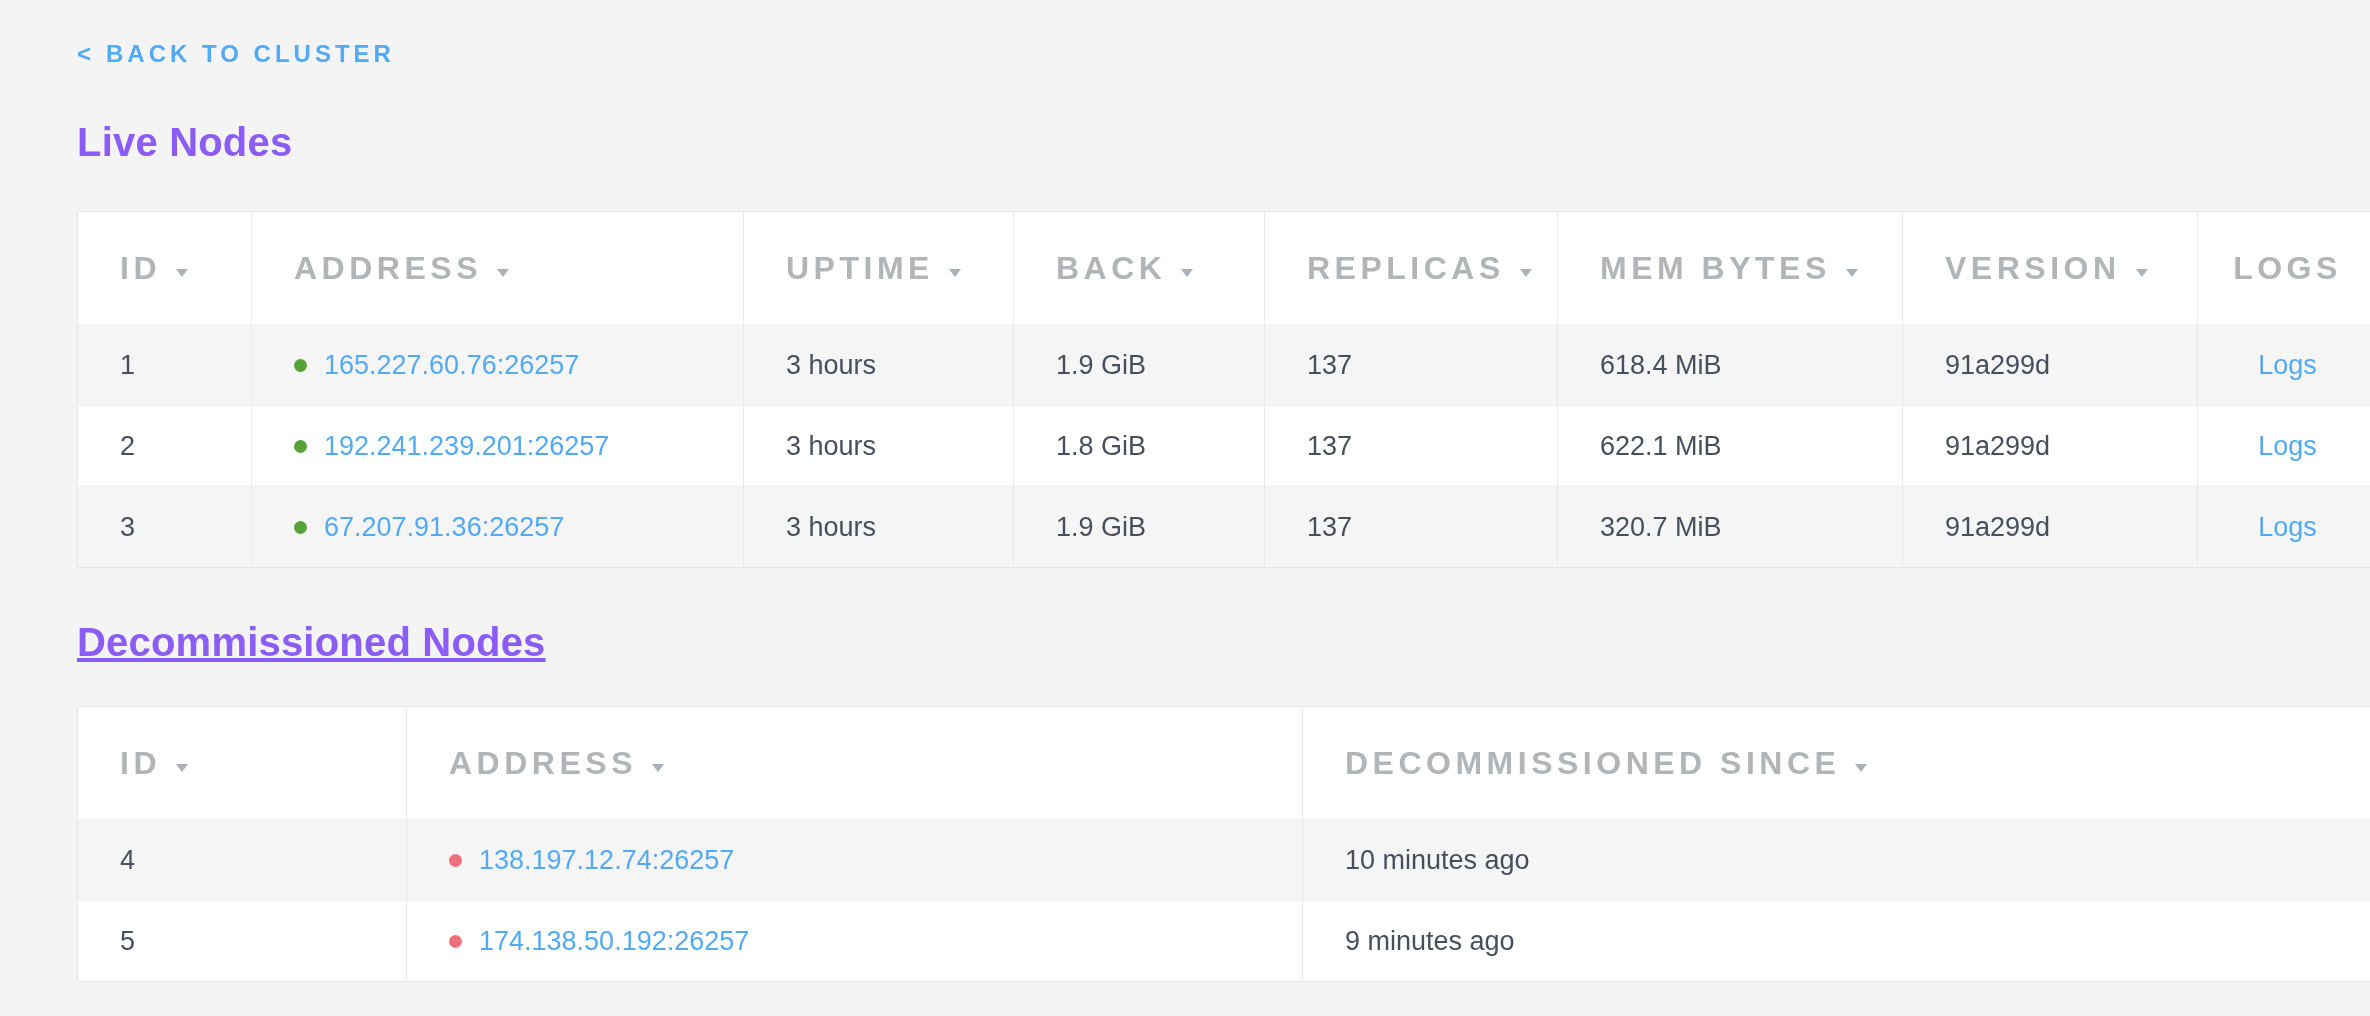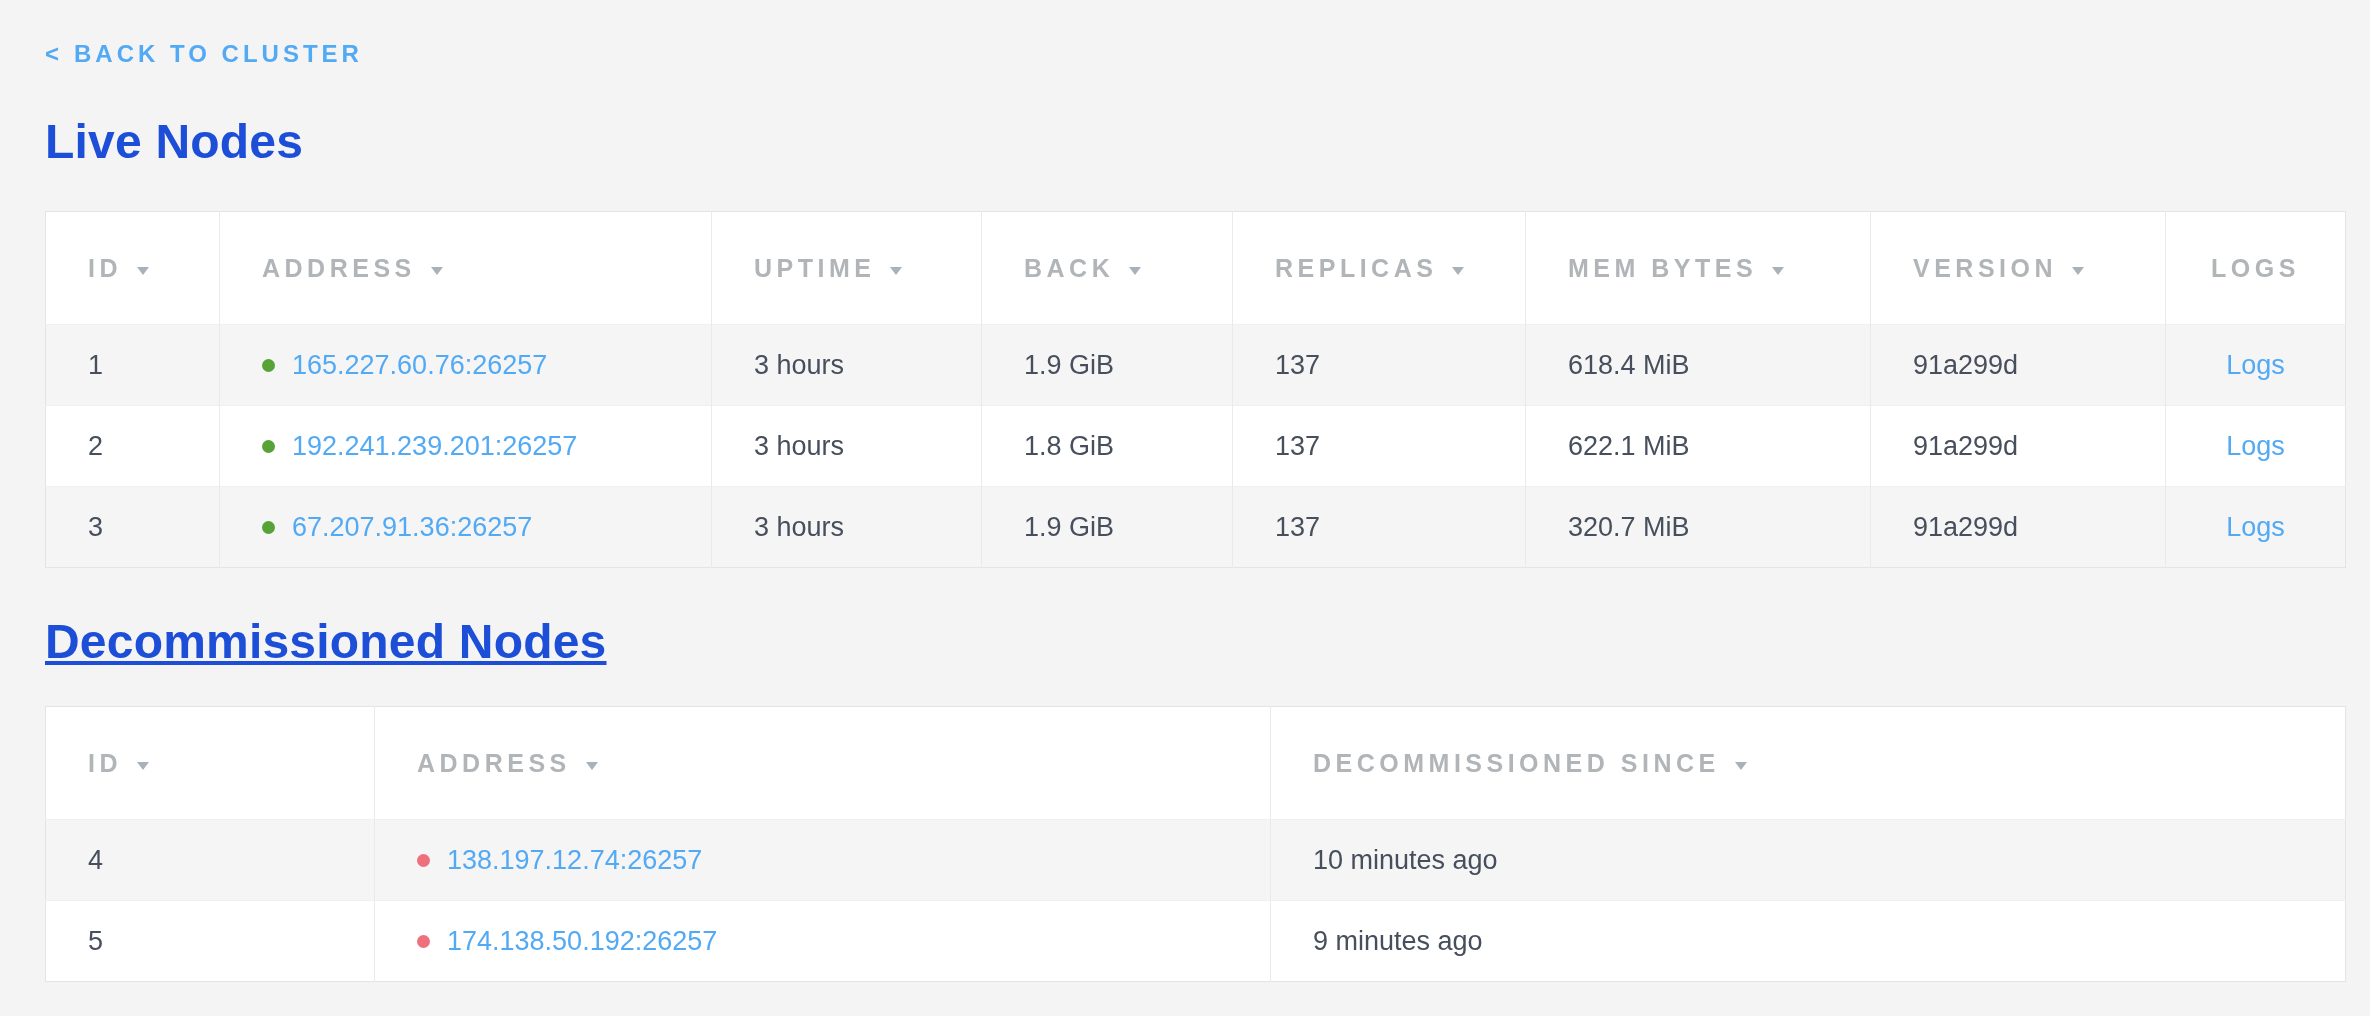--- a/index.html
+++ b/index.html
@@ -2,45 +2,45 @@
 <html style="--accent: #52a9f4; --green: #57a337; --red: #ef707d;"><head>
 <meta charset="utf-8">
 <style>
   html,body{margin:0;padding:0;}
   body{
     width:2370px;height:1016px;overflow:hidden;
     background:#f4f4f5;
     font-family:"Liberation Sans","DejaVu Sans",sans-serif;
     color:#474f5c;
   }
-  .page{padding:40px 42px 0 45px;}
+  .page{padding:40px 42px 0 45px;margin-left:32px;}
 
   .back-link{
     display:inline-block;color:var(--accent,#52a9f4);
     font-size:24px;font-weight:700;letter-spacing:4px;line-height:27px;
     text-decoration:none;cursor:pointer;
   }
   .back-link .chev{margin-right:11px;}
 
   .section-title{
-    margin:51px 0 0;font-size:48px;line-height:48px;font-weight:700;
-    color:#1d4ed8;letter-spacing:0.2px;
+    margin:51px 0 0;font-size:40px;line-height:48px;font-weight:700;
+    color:#8b5cf6;letter-spacing:0.2px;
   }
   .section-title.second{margin-top:50px;text-decoration:underline;}
 
   table.nodes-table{
     border-collapse:collapse;table-layout:fixed;
     width:2300px;background:#ffffff;border:1px solid #e4e4e6;
   }
   table.nodes-table.live{margin-top:45px;}
   table.nodes-table.decomm{margin-top:40px;}
 
   .nodes-table th{
     height:112px;text-align:left;padding:0 0 0 42px;
-    font-size:25px;font-weight:700;letter-spacing:4.5px;
+    font-size:32px;font-weight:700;letter-spacing:4.5px;
     color:#b1b5b8;background:#ffffff;
     border-right:1px solid #eaeaec;
     cursor:pointer;white-space:nowrap;overflow:hidden;
   }
   .nodes-table th:last-child{border-right:none;}
   .nodes-table th.center{text-align:center;padding-left:0;}
 
   .nodes-table td{
     height:80px;padding:0 0 0 42px;
     font-size:27px;color:#474f5c;

